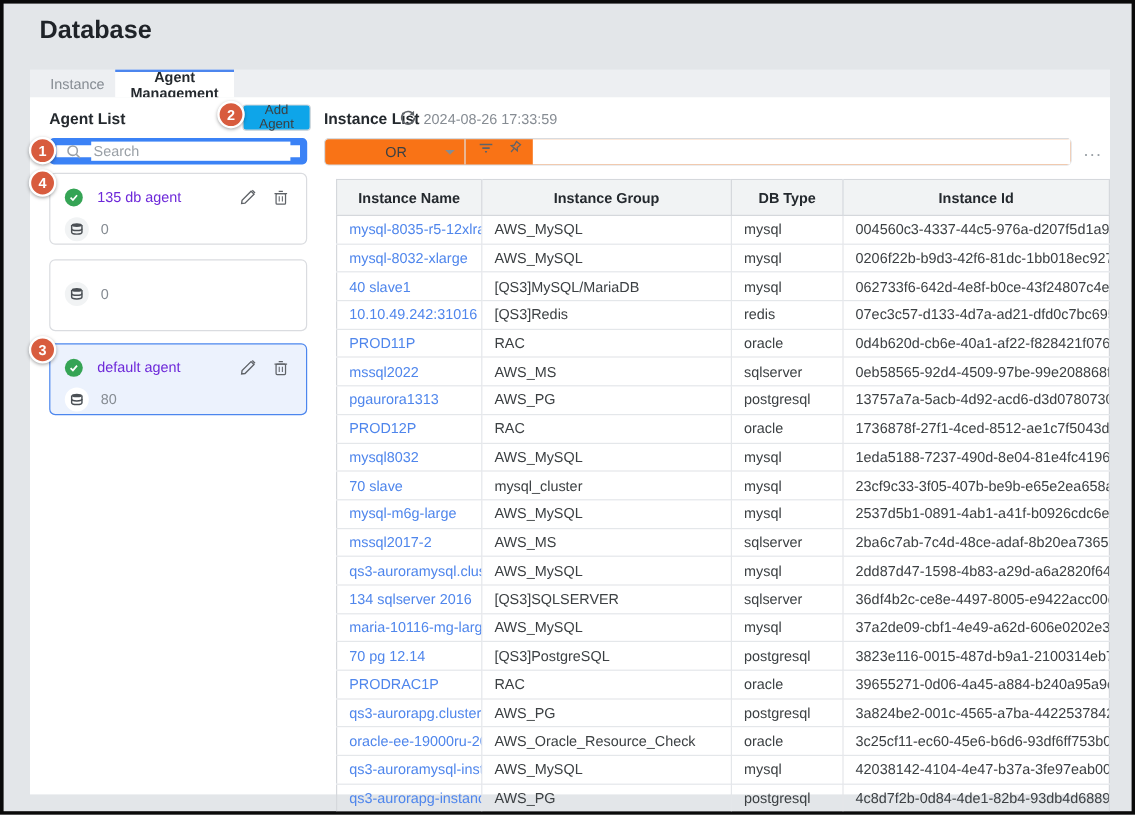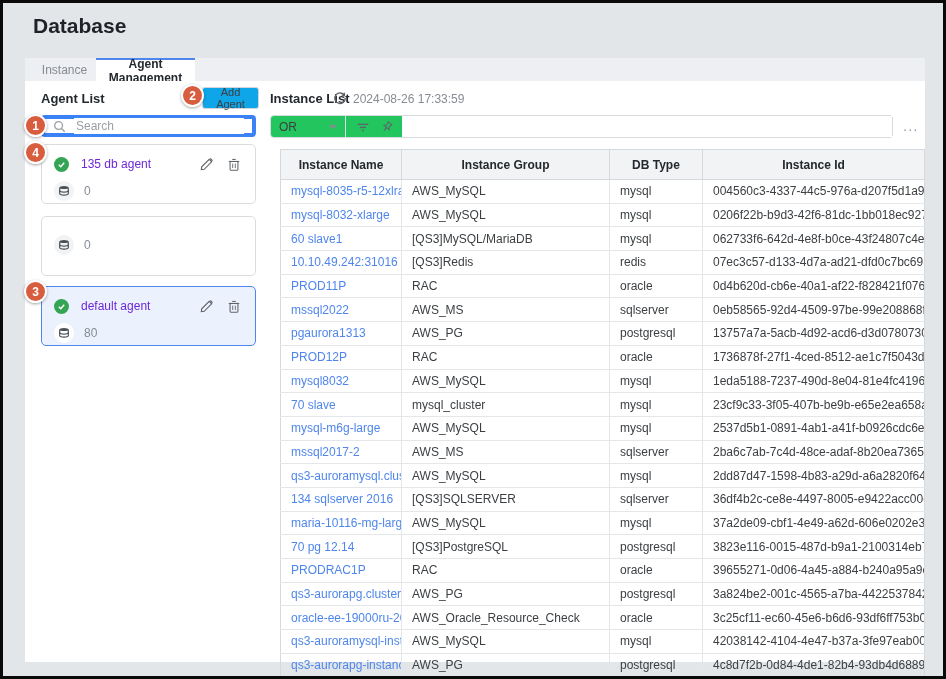--- a/index.html
+++ b/index.html
@@ -15,21 +15,21 @@
   .tab.inactive{width:63px;color:#868c93;margin-left:8px;}
   .tab.active{width:99px;background:#ffffff;border-top:2px solid #4c86ee;color:#24292e;font-weight:bold;}
   .sheet{position:absolute;left:22px;top:78px;width:900px;height:581px;background:#ffffff;}
 
   
   .panel-title{position:absolute;font-size:13px;font-weight:bold;color:#24292e;}
   .agent-title{left:16px;top:10px;}
   .add-agent{position:absolute;left:177px;top:6px;width:57px;height:22px;background:#0ea5e9;
     border:1px solid #d2d5d9;border-radius:3px;font-size:11px;color:#3c4043;
     display:flex;align-items:center;justify-content:center;cursor:pointer;}
-  .search-box{position:absolute;left:16px;top:34px;width:215px;height:22px;border:4px solid #3b82f6;
+  .search-box{position:absolute;left:16px;top:34px;width:215px;height:22px;border:6px solid #3b82f6;
     border-radius:4px;display:flex;align-items:center;padding:0 8px;background:#fff;}
   .search-box input{border:none;outline:none;font-size:12px;color:#3c4043;width:100%;margin-left:8px;
     font-family:"Liberation Sans","DejaVu Sans",sans-serif;}
   .search-box input::placeholder{color:#9aa0a6;}
   .agent-cards{position:absolute;left:16px;top:63px;width:215px;}
   .agent-card{position:absolute;left:0;width:215px;height:60px;border:1px solid #dadce0;border-radius:5px;
     background:#fff;padding:10px 12px;}
   .agent-card.selected{background:#ecf2fd;border-color:#4c86ee;}
   .agent-card .row1{display:flex;align-items:center;height:18px;}
   .agent-card .name{font-size:12px;color:#6d28d9;margin-left:12px;flex:1;}
@@ -40,21 +40,21 @@
   .agent-card .count{font-size:12px;color:#868c93;margin-left:10px;}
   .status-dot{width:15px;height:15px;border-radius:50%;display:flex;align-items:center;justify-content:center;flex:none;}
   .status-ok{background:#35a455;}
   .status-off{background:#c4c8cc;}
 
   
   .instance-title{left:245px;top:10px;}
   .refresh{position:absolute;left:308px;top:10px;width:14px;height:14px;cursor:pointer;}
   .timestamp{position:absolute;left:328px;top:11px;font-size:12px;color:#868c93;}
   .filter-bar{position:absolute;left:245px;top:34px;width:623px;height:23px;border:1px solid #d8dbdf;
-    border-radius:4px;background:#22c55e;display:flex;align-items:center;}
+    border-radius:4px;background:#f97316;display:flex;align-items:flex-start;padding-left:42px;}
   .op-select{width:74px;display:flex;align-items:center;padding:0 8px;height:100%;cursor:pointer;}
   .op-select .op{font-size:12px;color:#3c4043;flex:1;}
   .caret{width:0;height:0;border-left:4px solid transparent;border-right:4px solid transparent;border-top:4px solid #868c93;}
   .bar-divider{width:1px;height:100%;background:#e0e3e7;}
   .bar-icon{margin-left:10px;cursor:pointer;display:flex;align-items:center;}
   .more-dots{position:absolute;left:878px;top:36px;font-size:15px;color:#9aa0a6;letter-spacing:1px;cursor:pointer;}
 
   
   .table-clip{position:absolute;left:255px;top:68px;width:645px;height:630px;overflow:hidden;}
   table.grid{border-collapse:collapse;width:645px;table-layout:fixed;border:1px solid #d5d8dc;}
@@ -244,21 +244,21 @@
               <td>mysql</td>
               <td>004560c3-4337-44c5-976a-d207f5d1a96b</td>
             </tr>
             <tr>
               <td class="link">mysql-8032-xlarge</td>
               <td>AWS_MySQL</td>
               <td>mysql</td>
               <td>0206f22b-b9d3-42f6-81dc-1bb018ec9270</td>
             </tr>
             <tr>
-              <td class="link">60 slave1</td>
+              <td class="link">40 slave1</td>
               <td>[QS3]MySQL/MariaDB</td>
               <td>mysql</td>
               <td>062733f6-642d-4e8f-b0ce-43f24807c4e7</td>
             </tr>
             <tr>
               <td class="link">10.10.49.242:31016</td>
               <td>[QS3]Redis</td>
               <td>redis</td>
               <td>07ec3c57-d133-4d7a-ad21-dfd0c7bc695c</td>
             </tr>

